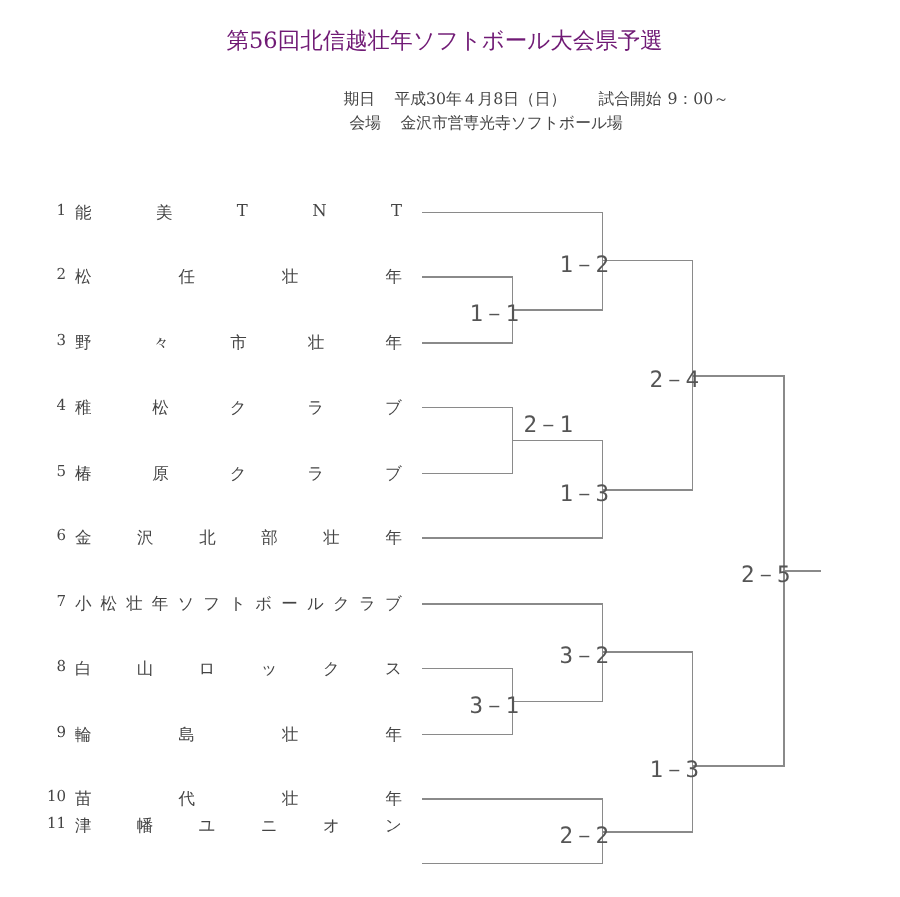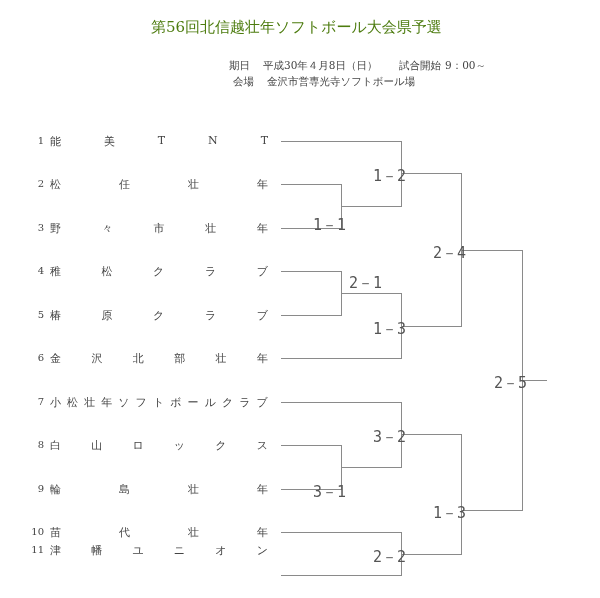--- a/index.html
+++ b/index.html
@@ -1,18 +1,18 @@
 <!DOCTYPE html>
 <html><head>
 <meta charset="utf-8">
 <style>
   html, body { margin: 0; padding: 0; background: #ffffff; }
   body { width: 600px; height: 598px; position: relative; overflow: hidden;
          font-family: "DejaVu Serif", "Liberation Serif", serif; color: #333; }
-  .title { position: absolute; left: 151px; top: 18px; font-size: 15px; color: #4d7c0f; letter-spacing: 0px; white-space: nowrap; }
+  .title { position: absolute; left: 151px; top: 18px; font-size: 15px; color: #701a75; letter-spacing: 0px; white-space: nowrap; }
   .info { position: absolute; font-size: 10.5px; color: #444; white-space: nowrap; }
   .info .lbl { display: inline-block; width: 34px; }
   .team { position: absolute; left: 30px; width: 240px; height: 16px; font-size: 11px; color: #444; }
   .team .num { position: absolute; left: 0; width: 14px; text-align: right; font-size: 10px; top: 1px; }
   .team .name { position: absolute; left: 20px; width: 218px; display: flex; justify-content: space-between; }
   .team .name span { display: inline-block; }
   svg { position: absolute; left: 0; top: 0; }
   .score { position: absolute; font-family: "DejaVu Sans Mono", "Liberation Mono", monospace; font-size: 15px; color: #555; white-space: nowrap; }
 </style>
 </head>
@@ -188,22 +188,22 @@
     <line x1="401" y1="554.5" x2="461" y2="554.5"></line>
 
     <line x1="461.5" y1="434" x2="461.5" y2="555"></line>
     <line x1="461" y1="510.5" x2="522" y2="510.5"></line>
 
     <line x1="522.5" y1="250" x2="522.5" y2="511"></line>
     <line x1="522" y1="380.5" x2="547" y2="380.5"></line>
   </g>
 </svg>
 
-<div class="score" style="left:313px; top:200px;margin-top:16px;">1－1</div>
+<div class="score" style="left:313px; top:200px;">1－1</div>
 <div class="score" style="left:373px; top:167px;">1－2</div>
 <div class="score" style="left:313px; top:274px;margin-left:36px;">2－1</div>
 <div class="score" style="left:373px; top:320px;">1－3</div>
 <div class="score" style="left:433px; top:244px;">2－4</div>
-<div class="score" style="left:313px; top:483px;">3－1</div>
+<div class="score" style="left:313px; top:461px;">3－1</div>
 <div class="score" style="left:373px; top:428px;">3－2</div>
 <div class="score" style="left:373px; top:548px;">2－2</div>
 <div class="score" style="left:433px; top:504px;">1－3</div>
 <div class="score" style="left:494px; top:374px;">2－5</div>
 
 </body></html>

